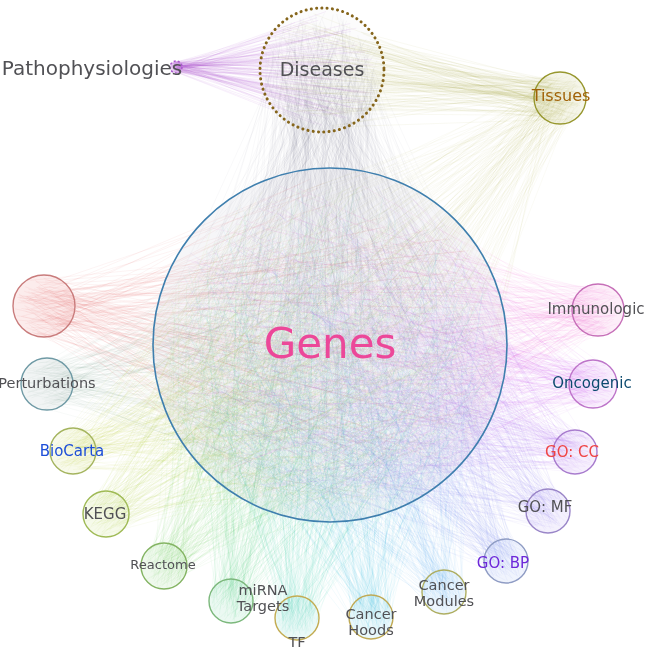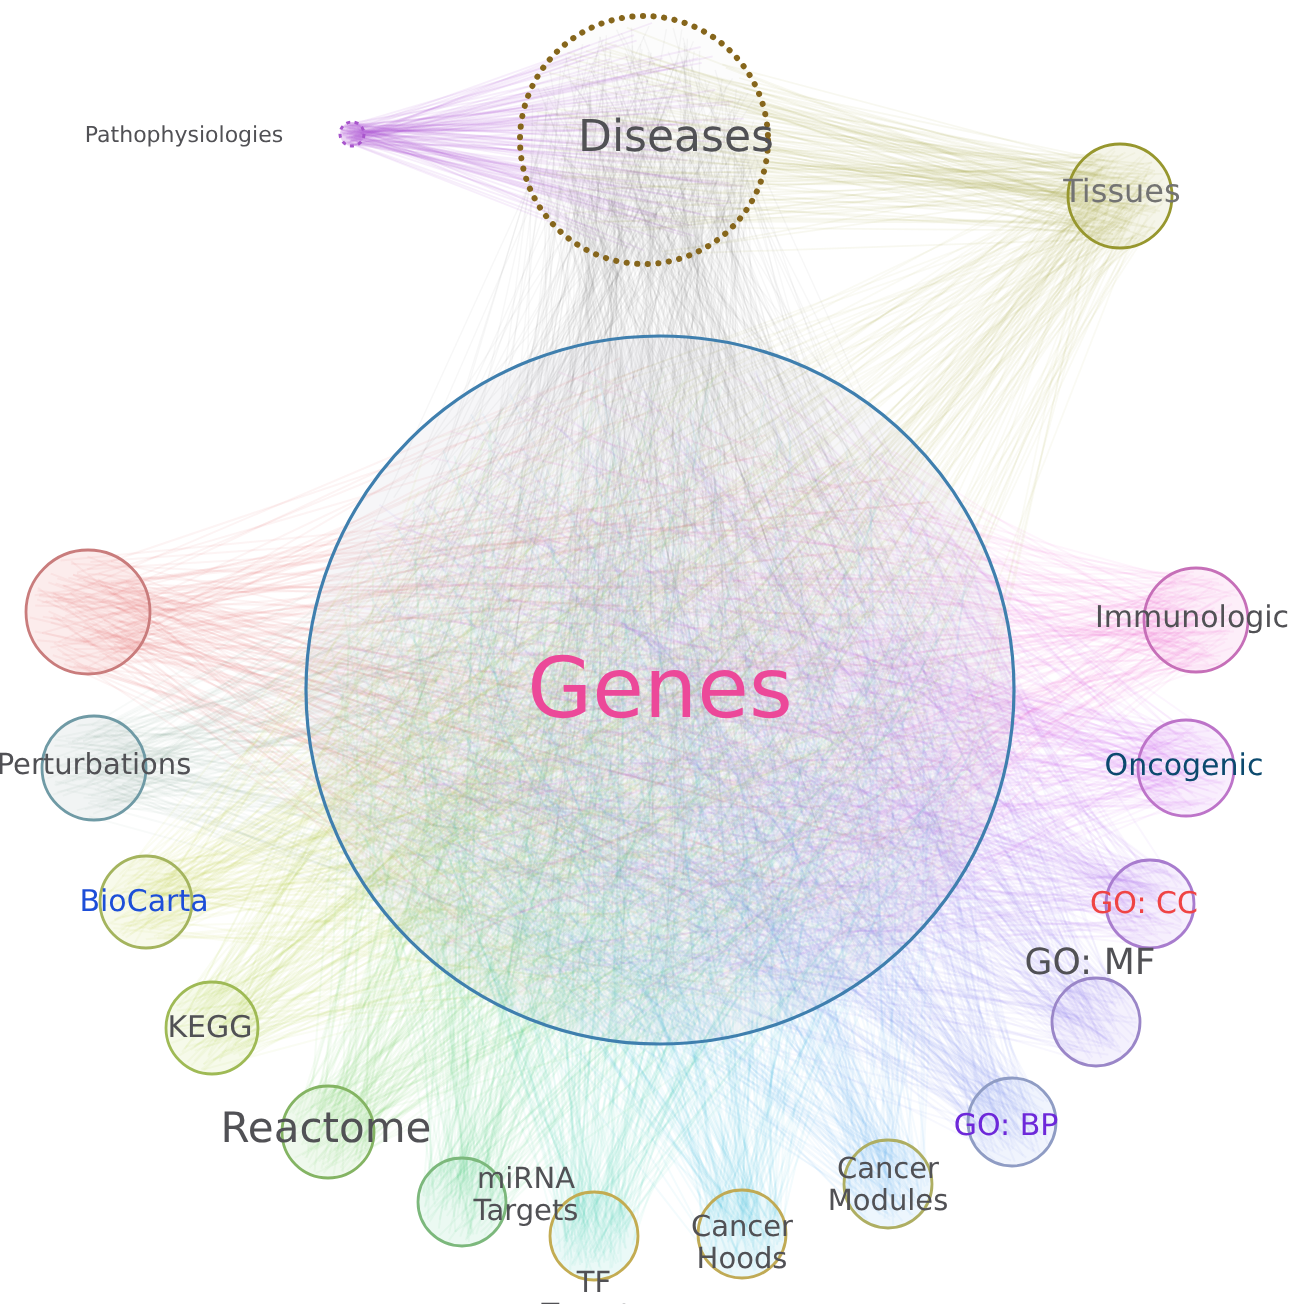--- a/index.html
+++ b/index.html
@@ -2816,34 +2816,34 @@
         <circle cx="444" cy="592" r="22" fill="rgba(79,168,232,0.1)" stroke="#aeae62" stroke-width="1.4"></circle>
         <circle cx="506" cy="561" r="22" fill="rgba(111,143,232,0.1)" stroke="#8f9cc4" stroke-width="1.4"></circle>
         <circle cx="548" cy="511" r="22" fill="rgba(143,119,232,0.1)" stroke="#9a86c8" stroke-width="1.4"></circle>
         <circle cx="575" cy="452" r="22" fill="rgba(168,99,232,0.1)" stroke="#a87cce" stroke-width="1.4"></circle>
         <circle cx="593" cy="384" r="24" fill="rgba(196,85,232,0.1)" stroke="#bd74c9" stroke-width="1.4"></circle>
         <circle cx="598" cy="310" r="26" fill="rgba(232,85,200,0.1)" stroke="#c66fb8" stroke-width="1.4"></circle>
       </g>
   </svg>
   <div class="labels">
     <div class="node-label" style="left: 330px; top: 344px; font-size: 42px; color: #ec4899;">Genes</div>
-    <div class="node-label" style="left: 338px; top: 70px; font-size: 22px; color: rgb(81, 81, 85);">Diseases</div>
-    <div class="node-label" style="left: 92px; top: 68px; font-size: 11px; color: rgb(81, 81, 85);">Pathophysiologies</div>
-    <div class="node-label" style="left: 561px; top: 96px; font-size: 16px; color: #737373;">Tissues</div>
+    <div class="node-label" style="left: 322px; top: 70px; font-size: 19px; color: rgb(81, 81, 85);">Diseases</div>
+    <div class="node-label" style="left: 92px; top: 68px; font-size: 20px; color: rgb(81, 81, 85);">Pathophysiologies</div>
+    <div class="node-label" style="left: 561px; top: 96px; font-size: 16px; color: #a16207;">Tissues</div>
     <div class="node-label" style="left: 47px; top: 383px; font-size: 14.5px; color: rgb(81, 81, 85);">Perturbations</div>
     <div class="node-label" style="left: 72px; top: 451px; font-size: 15px; color: #1d4ed8;">BioCarta</div>
     <div class="node-label" style="left: 105px; top: 514px; font-size: 15px; color: rgb(81, 81, 85);">KEGG</div>
-    <div class="node-label" style="left: 163px; top: 565px; font-size: 21px; color: rgb(81, 81, 85);">Reactome</div>
+    <div class="node-label" style="left: 163px; top: 565px; font-size: 13px; color: rgb(81, 81, 85);">Reactome</div>
     <div class="node-label" style="left: 229px; top: 598px; font-size: 14.5px; color: rgb(81, 81, 85); margin-left: 34px;">miRNA
 Targets</div>
     <div class="node-label" style="left: 297px; top: 650px; font-size: 14.5px; color: rgb(81, 81, 85);">TF
 Targets</div>
     <div class="node-label" style="left: 371px; top: 622px; font-size: 14.5px; color: rgb(81, 81, 85);">Cancer
 Hoods</div>
     <div class="node-label" style="left: 444px; top: 593px; font-size: 14.5px; color: rgb(81, 81, 85);">Cancer
 Modules</div>
     <div class="node-label" style="left: 503px; top: 563px; font-size: 15px; color: #6d28d9;">GO: BP</div>
-    <div class="node-label" style="left: 545px; top: 482px; font-size: 18px; color: rgb(81, 81, 85);">GO: MF</div>
+    <div class="node-label" style="left: 545px; top: 507px; font-size: 15px; color: rgb(81, 81, 85);">GO: MF</div>
     <div class="node-label" style="left: 572px; top: 452px; font-size: 15px; color: #ef4444; text-align: right;">GO: CC</div>
     <div class="node-label" style="left: 592px; top: 383px; font-size: 15px; color: #0c4a6e;">Oncogenic</div>
     <div class="node-label" style="left: 596px; top: 309px; font-size: 15px; color: rgb(81, 81, 85);">Immunologic</div>
   </div>
 </div>
 
 </body></html>

